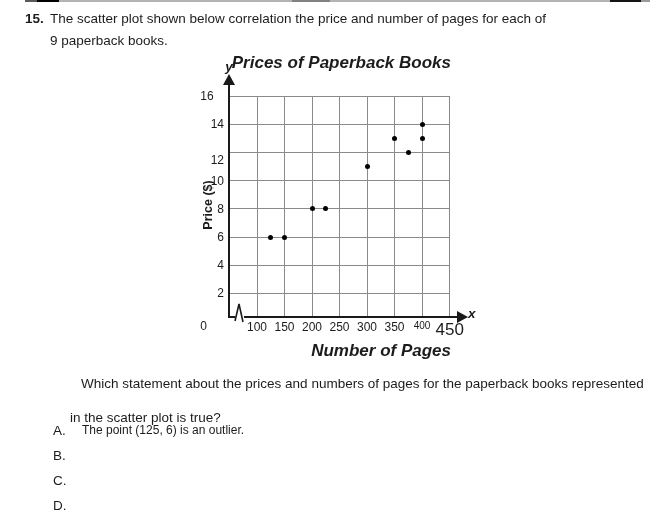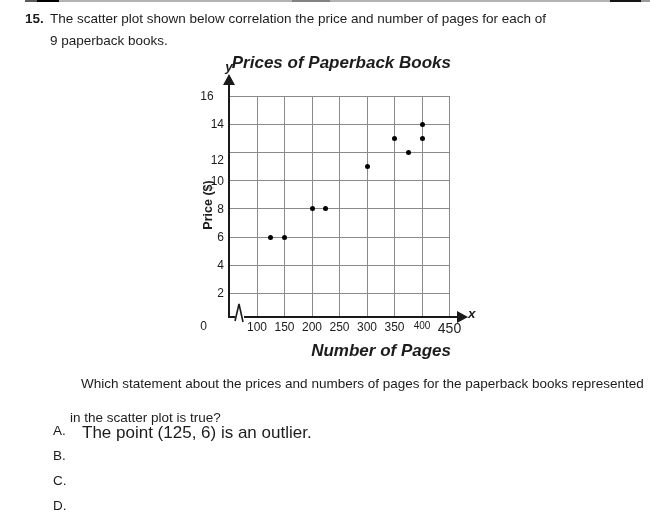--- a/index.html
+++ b/index.html
@@ -16,21 +16,21 @@
   #topbar div{position:absolute;top:0;height:2px;}
   
   .axis{background:#1a1a1a;}
   .tick-label{font-size:12px;color:#1c1c1c;}
   .arrow-up{width:0;height:0;border-left:6px solid transparent;border-right:6px solid transparent;border-bottom:11px solid #1a1a1a;}
   .arrow-right{width:0;height:0;border-top:6px solid transparent;border-bottom:6px solid transparent;border-left:11px solid #1a1a1a;}
   .axis-letter{font-size:13.5px;font-weight:700;font-style:italic;}
   .chart-caption{font-weight:700;font-size:17px;text-align:right;font-style:italic;}
   .option-row{position:absolute;left:53px;display:flex;}
   .option-letter{width:29px;font-size:13.5px;}
-  .option-text{font-size:17px;white-space:nowrap;}
+  .option-text{font-size:12px;white-space:nowrap;}
 </style>
 </head>
 <body>
 
 <div id="topbar">
   <div style="left:25px;width:12px;background:#5a5a5a;"></div>
   <div style="left:37px;width:22px;background:#000000;"></div>
   <div style="left:59px;width:551px;background:#b3b3b3;"></div>
   <div style="left:292px;width:38px;background:#828282;"></div>
   <div style="left:610px;width:31px;background:#141414;"></div>
@@ -52,21 +52,21 @@
     <div style="position: absolute; left: 298px; top: 320px; width: 28px; text-align: center; font-size: 12px;">200</div>
     <div style="position: absolute; left: 339px; top: 96px; width: 1px; height: 221px; background: rgb(138, 138, 138);"></div>
     <div style="position: absolute; left: 325.5px; top: 320px; width: 28px; text-align: center; font-size: 12px;">250</div>
     <div style="position: absolute; left: 366.5px; top: 96px; width: 1px; height: 221px; background: rgb(138, 138, 138);"></div>
     <div style="position: absolute; left: 353px; top: 320px; width: 28px; text-align: center; font-size: 12px;">300</div>
     <div style="position: absolute; left: 394px; top: 96px; width: 1px; height: 221px; background: rgb(138, 138, 138);"></div>
     <div style="position: absolute; left: 380.5px; top: 320px; width: 28px; text-align: center; font-size: 12px;">350</div>
     <div style="position: absolute; left: 421.5px; top: 96px; width: 1px; height: 221px; background: rgb(138, 138, 138);"></div>
     <div style="position: absolute; left: 408px; top: 320px; width: 28px; text-align: center; font-size: 10px;">400</div>
     <div style="position: absolute; left: 449px; top: 96px; width: 1px; height: 221px; background: rgb(138, 138, 138);"></div>
-    <div style="position: absolute; left: 435.5px; top: 320px; width: 28px; text-align: center; font-size: 14px;">450</div>
+    <div style="position: absolute; left: 435.5px; top: 320px; width: 28px; text-align: center; font-size: 17px;">450</div>
     <div style="position: absolute; left: 229px; top: 292.9px; width: 220.5px; height: 1px; background: rgb(138, 138, 138);"></div>
     <div style="position: absolute; left: 190px; top: 286.4px; width: 34px; height: 14px; line-height: 14px; text-align: right; font-size: 12px;">2</div>
     <div style="position: absolute; left: 229px; top: 264.7px; width: 220.5px; height: 1px; background: rgb(138, 138, 138);"></div>
     <div style="position: absolute; left: 190px; top: 258.2px; width: 34px; height: 14px; line-height: 14px; text-align: right; font-size: 12px;">4</div>
     <div style="position: absolute; left: 229px; top: 236.5px; width: 220.5px; height: 1px; background: rgb(138, 138, 138);"></div>
     <div style="position: absolute; left: 190px; top: 230px; width: 34px; height: 14px; line-height: 14px; text-align: right; font-size: 12px;">6</div>
     <div style="position: absolute; left: 229px; top: 208.3px; width: 220.5px; height: 1px; background: rgb(138, 138, 138);"></div>
     <div style="position: absolute; left: 190px; top: 201.8px; width: 34px; height: 14px; line-height: 14px; text-align: right; font-size: 12px;">8</div>
     <div style="position: absolute; left: 229px; top: 180.1px; width: 220.5px; height: 1px; background: rgb(138, 138, 138);"></div>
     <div style="position: absolute; left: 190px; top: 173.6px; width: 34px; height: 14px; line-height: 14px; text-align: right; font-size: 12px;">10</div>

